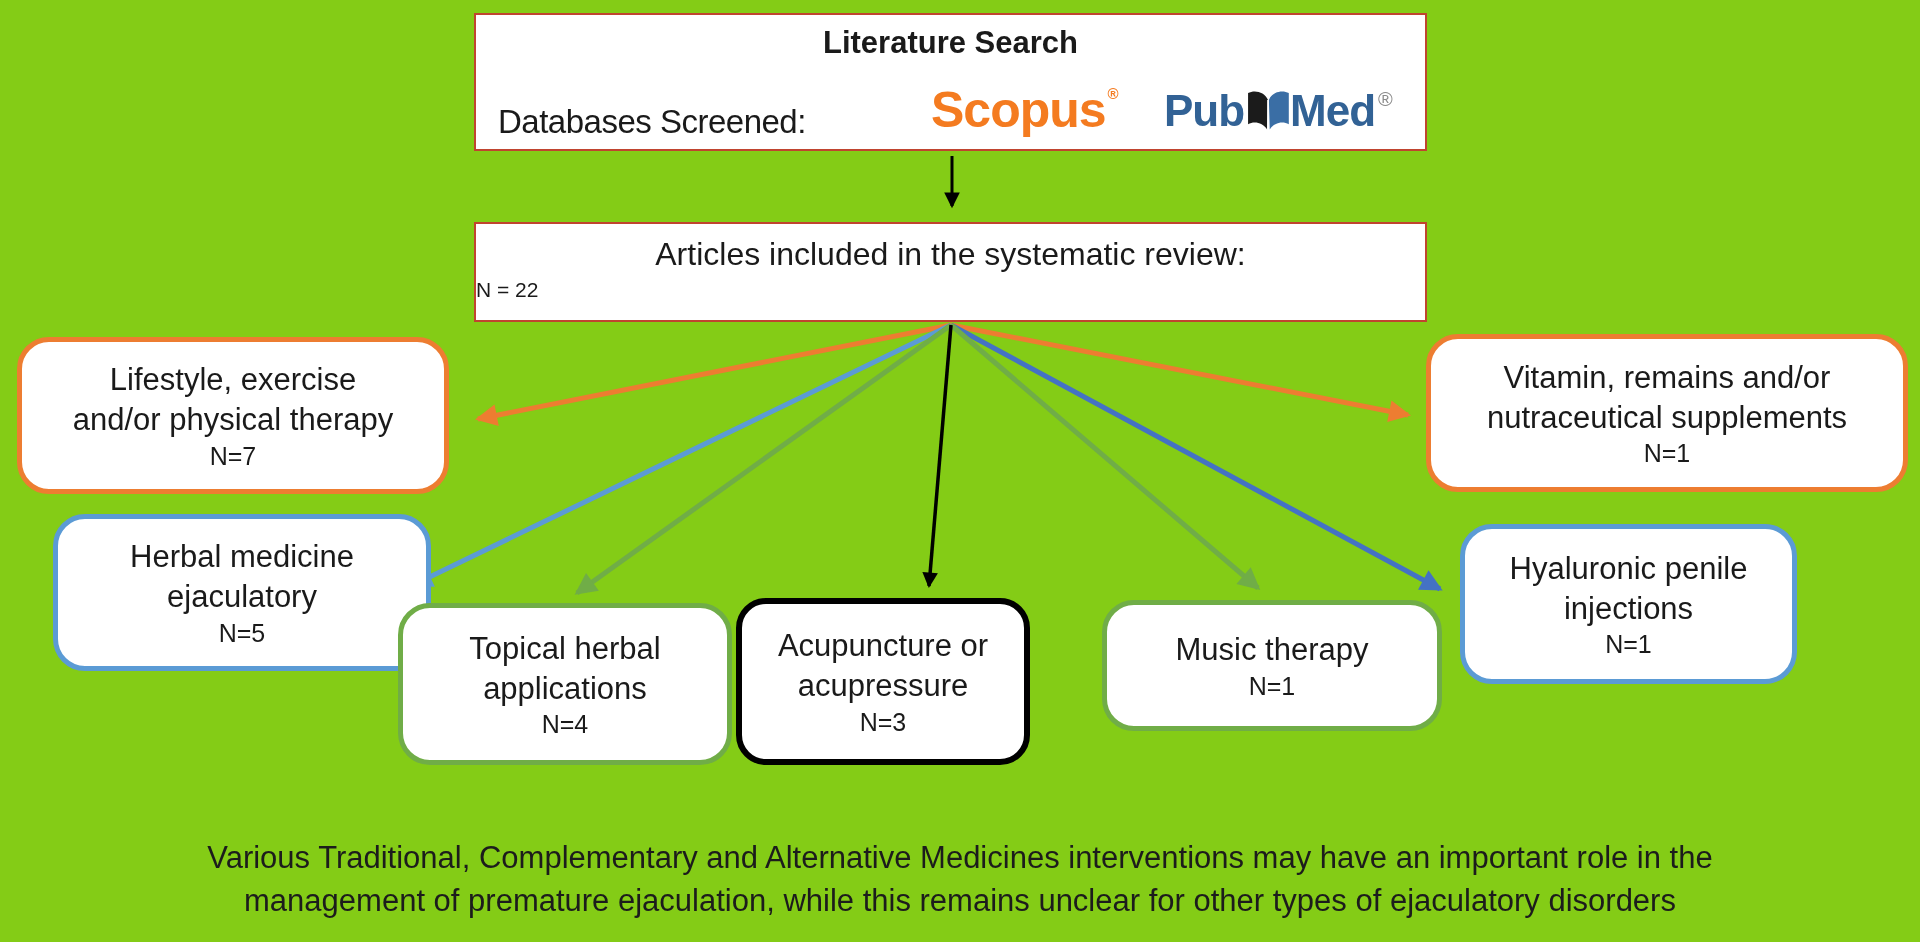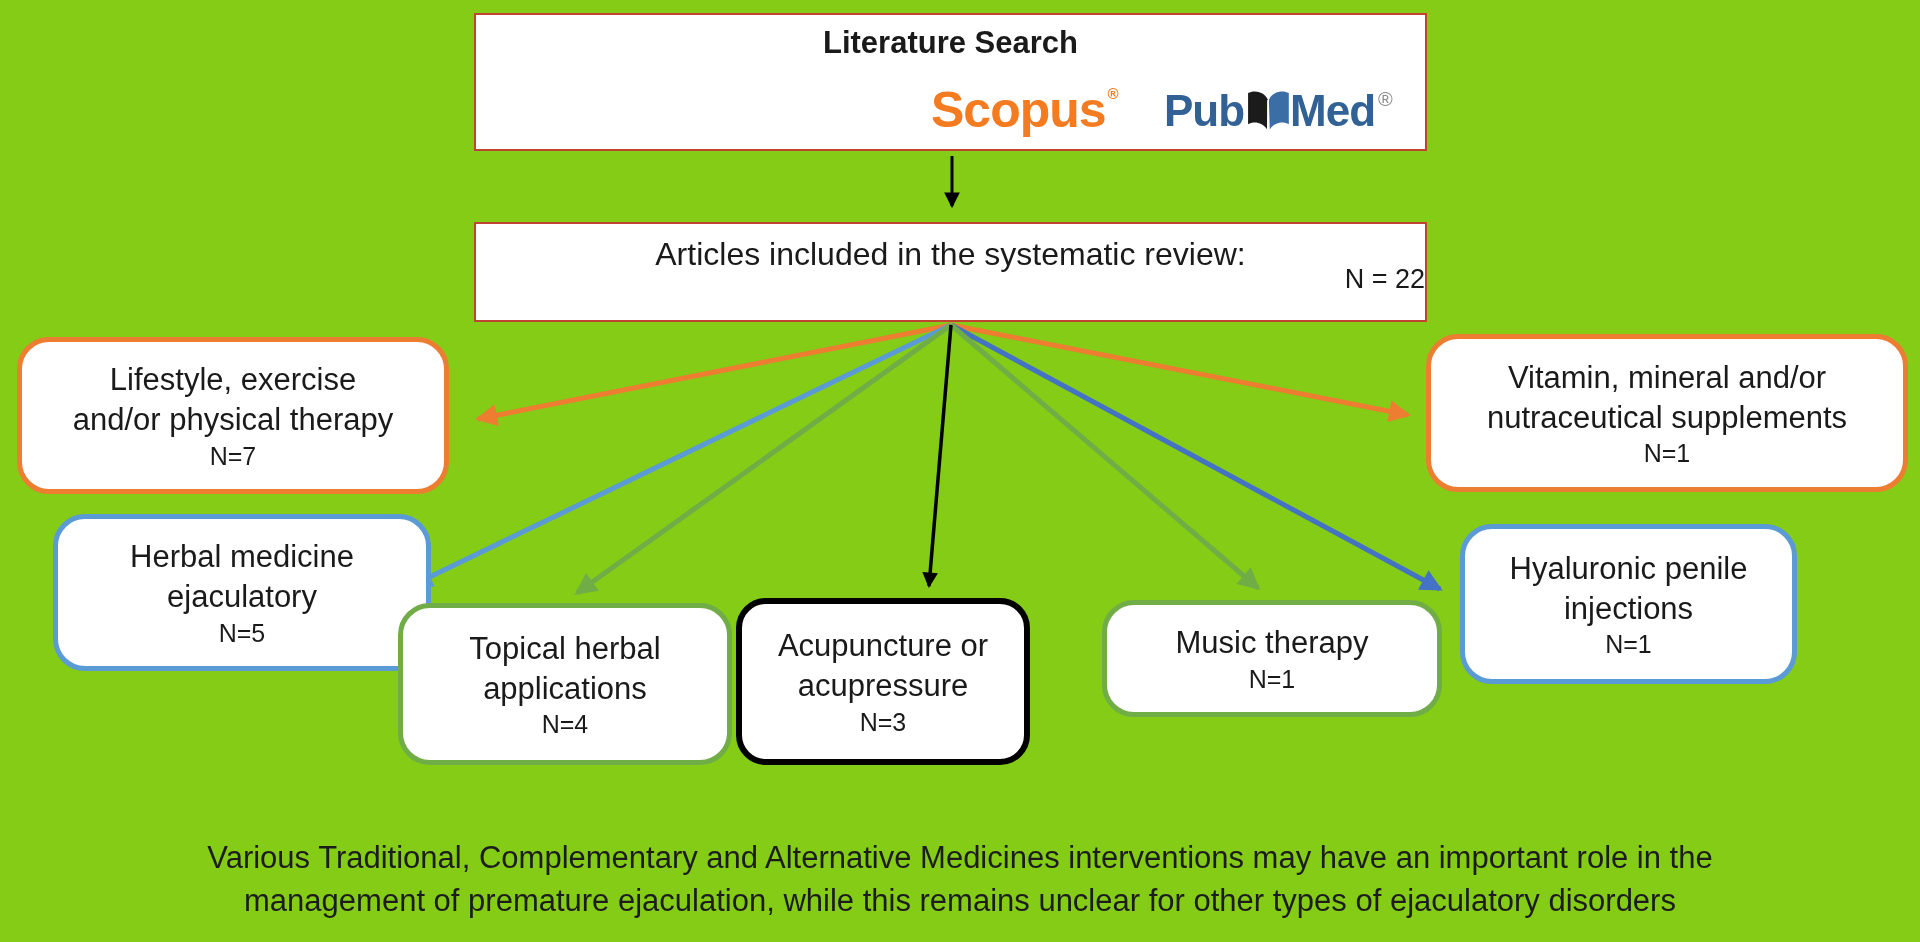--- a/index.html
+++ b/index.html
@@ -41,22 +41,22 @@
   .pubmed-text{font-size:44px;font-weight:700;color:#326295;letter-spacing:-1px;line-height:1;}
   #pubmed-book{margin:0 -4px 0 -2px;}
   #pubmed-reg{font-size:20px;color:#8a8a8a;margin-left:3px;line-height:1;}
 
   #articles-box{left:474px;top:222px;width:953px;height:100px;}
   #articles-line1{
     position:absolute;left:0;top:12px;width:100%;
     text-align:center;font-size:32px;color:#1a1a1a;
   }
   #articles-line2{
-    position:absolute;left:0;top:40px;width:100%;
-    text-align:right;font-size:27px;color:#1a1a1a;
+    position:absolute;left:0;top:54px;width:100%;
+    text-align:left;font-size:21px;color:#1a1a1a;
   }
 
   
   .cat{
     position:absolute;
     background:#fff;
     border:5px solid #888;
     border-radius:32px;
     box-sizing:border-box;
     display:flex;flex-direction:column;
@@ -69,21 +69,21 @@
   .border-blue{border-color:#5b9bd5;}
   .border-green{border-color:#70ad47;}
   .border-black{border-color:#000000;border-width:6px;border-radius:30px;}
 
   #box-lifestyle  {left:17px;  top:337px;width:432px;height:157px;}
   #box-vitamin    {left:1426px;top:334px;width:482px;height:158px;}
   #box-herbal     {left:53px;  top:514px;width:378px;height:157px;}
   #box-hyaluronic {left:1460px;top:524px;width:337px;height:160px;}
   #box-topical    {left:398px; top:603px;width:334px;height:162px;}
   #box-acupuncture{left:736px; top:598px;width:294px;height:167px;}
-  #box-music      {left:1102px;top:600px;width:340px;height:117px;}
+  #box-music      {left:1102px;top:600px;width:340px;height:131px;}
 
   #caption{
     position:absolute;left:0;top:836px;width:100%;
     text-align:center;font-size:31px;color:#1c1c1c;line-height:1.4;
   }
 </style>
 </head>
 <body>
 
 <div class="canvas">
@@ -119,20 +119,21 @@
 
     <line x1="951" y1="325" x2="577" y2="593" stroke-width="5" marker-end="url(#m-green)" stroke="#70AD47"></line>
 
     <line x1="951" y1="325" x2="1258" y2="588" stroke-width="5" marker-end="url(#m-green)" stroke="#70AD47"></line>
 
     <line x1="951" y1="325" x2="929" y2="586" stroke-width="3.5" marker-end="url(#m-black)" stroke="#000000"></line>
   </svg>
 
   <div class="redbox" id="header-box">
     <div id="header-title">Literature Search</div>
+    <div id="databases-label">Databases Screened:</div>
     <div id="scopus-logo"><span>Scopus</span><sup>®</sup></div>
     <div id="pubmed-logo">
       <span class="pubmed-text">Pub</span>
       <svg id="pubmed-book" width="52" height="48" viewBox="0 0 60 54">
         <path d="M30 12 C26 2 14 0 7 4 L7 40 C14 36 24 38 29 46 Z" fill="#1b1b1b"></path>
         <path d="M31 12 C35 2 47 0 54 4 L54 40 C47 36 37 38 32 46 Z" fill="#3a6ea5"></path>
         <path d="M30 12 L30 46" stroke="#ffffff" stroke-width="2"></path>
       </svg>
       <span class="pubmed-text">Med</span>
       <span id="pubmed-reg">®</span>
@@ -147,21 +148,21 @@
   <div class="cat border-orange" id="box-lifestyle">
     <div class="main">
       <span>Lifestyle, exercise</span><br>
       <span>and/or physical therapy</span>
     </div>
     <div class="count">N=7</div>
   </div>
 
   <div class="cat border-orange" id="box-vitamin">
     <div class="main">
-      <span>Vitamin, mineral and/or</span><br>
+      <span>Vitamin, remains and/or</span><br>
       <span>nutraceutical supplements</span>
     </div>
     <div class="count">N=1</div>
   </div>
 
   <div class="cat border-blue" id="box-herbal">
     <div class="main">
       <span>Herbal medicine</span><br>
       <span>ejaculatory</span>
     </div>

